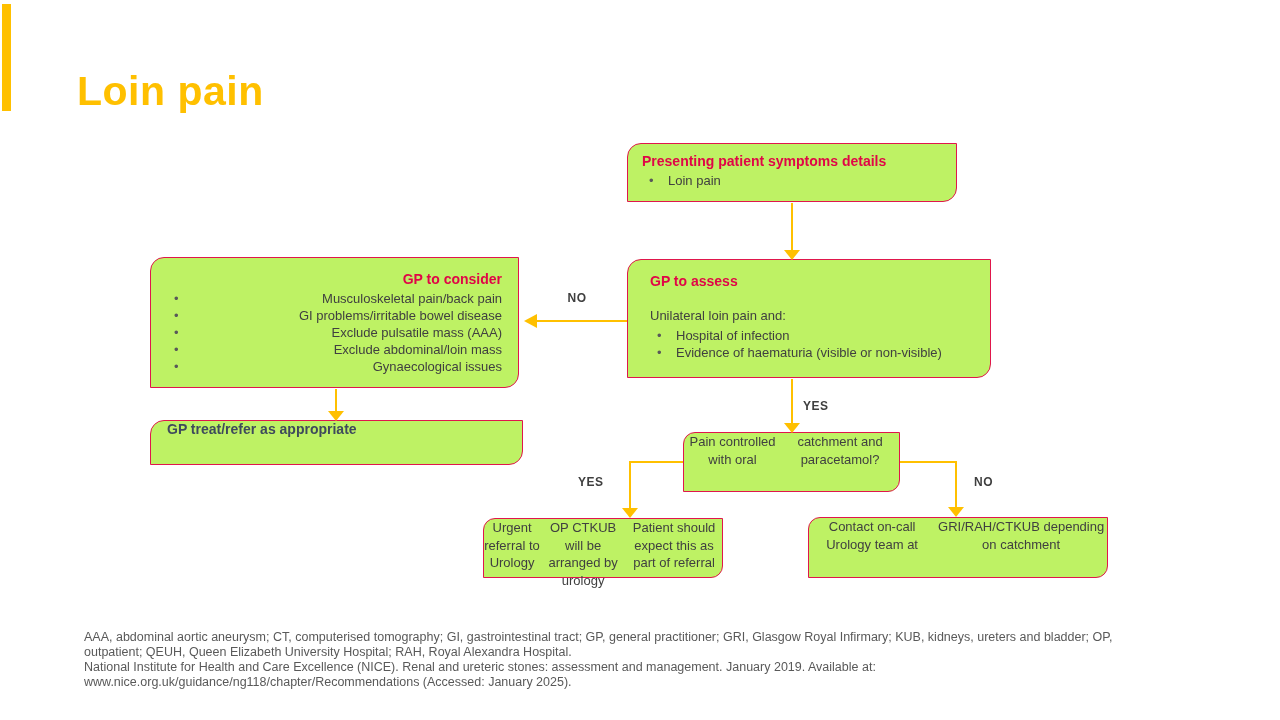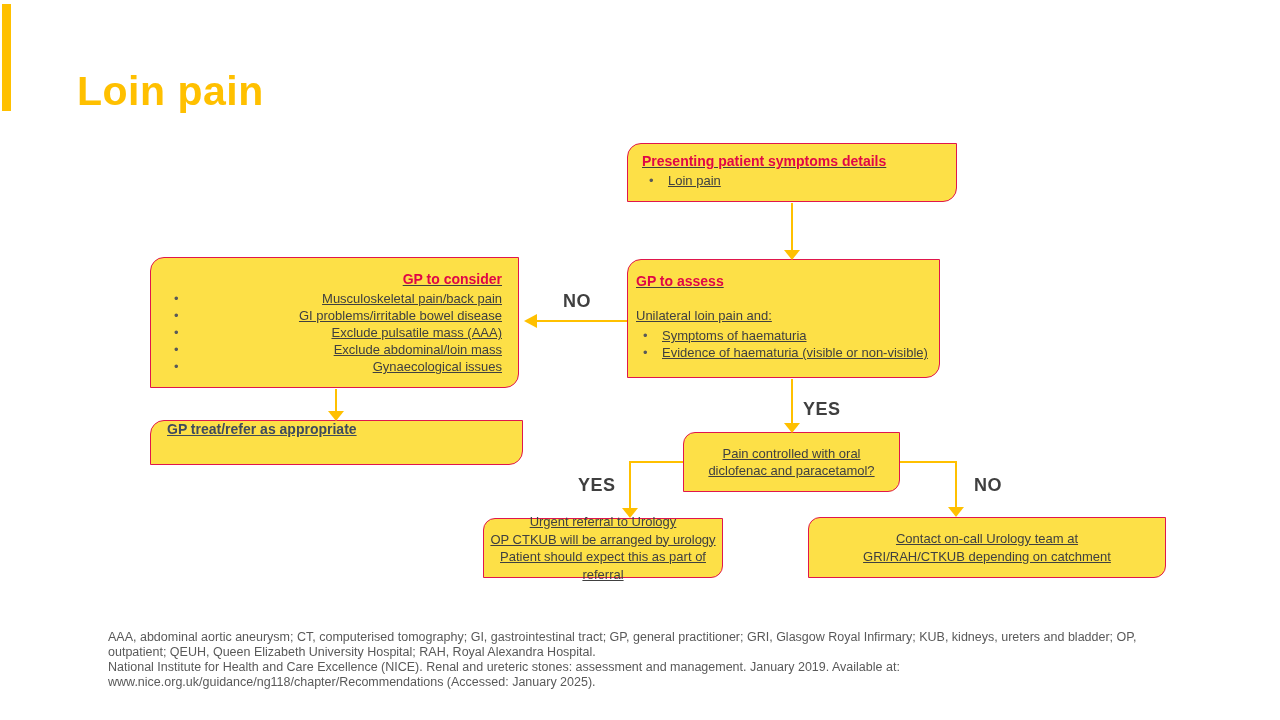--- a/index.html
+++ b/index.html
@@ -13,74 +13,73 @@
   .accent-bar{
     position:absolute;left:2px;top:4px;width:9px;height:107px;
     background:#FFC000;
   }
   .title{
     position:absolute;left:77px;top:68px;margin:0;
     font-size:41px;font-weight:bold;color:#FFC000;letter-spacing:0.5px;
   }
   .fbox{
     position:absolute;
-    background:#fde047;
+    background:#bef264;
     border:1.5px solid #E0164C;
     border-radius:14px 0 14px 0;
     box-sizing:border-box;
     color:#404040;
     font-size:13px;
-    text-decoration:underline;
   }
   .fbox .heading{
     margin:0;
     font-size:14px;font-weight:bold;color:#E00647;
   }
   .fbox .intro{margin:18px 0 0;line-height:17px;color:#404040;}
   .fbox ul{margin:3px 0 0;padding:0;list-style:none;}
   .fbox li{
     position:relative;padding-left:26px;line-height:17px;color:#404040;
   }
   .fbox li::before{
     content:"\2022";
     position:absolute;left:7px;top:0;color:#595959;
   }
   .box-presenting{left:627px;top:143px;width:330px;height:59px;padding:9px 14px;}
-  .box-assess{left:627px;top:259px;width:313px;height:119px;padding:13px 8px;}
+  .box-assess{left:627px;top:259px;width:364px;height:119px;padding:13px 22px;}
   .box-consider{left:150px;top:257px;width:369px;height:131px;padding:13px 16px;text-align:right;}
   .box-treat{
     left:150px;top:420px;width:373px;height:45px;
     display:flex;align-items:flex-start;padding:0 16px;
     font-size:14px;font-weight:bold;color:#3E4A5C;
   }
   .center-box{
-    display:flex;flex-direction:column;justify-content:center;
+    display:flex;justify-content:center;
     text-align:center;line-height:17.5px;
   }
   .box-pain{left:683px;top:432px;width:217px;height:60px;border-radius:12px 0 12px 0;}
   .box-urgent{left:483px;top:518px;width:240px;height:60px;border-radius:12px 0 12px 0;}
-  .box-contact{left:808px;top:517px;width:358px;height:61px;border-radius:12px 0 12px 0;}
+  .box-contact{left:808px;top:517px;width:300px;height:61px;border-radius:12px 0 12px 0;}
   .conn{position:absolute;background:#FFC000;}
   .ah-down{
     position:absolute;width:0;height:0;
     border-left:8px solid transparent;border-right:8px solid transparent;
     border-top:10px solid #FFC000;
   }
   .ah-left{
     position:absolute;width:0;height:0;
     border-top:7px solid transparent;border-bottom:7px solid transparent;
     border-right:13px solid #FFC000;
   }
   .branch-label{
     position:absolute;
-    font-size:18px;font-weight:bold;color:#3F3F3F;letter-spacing:0.5px;
+    font-size:12px;font-weight:bold;color:#3F3F3F;letter-spacing:0.5px;
   }
   .footer{
     position:absolute;left:84px;top:630px;width:1120px;
-    font-size:12.5px;line-height:15px;color:#595959;margin-left:24px;
+    font-size:12.5px;line-height:15px;color:#595959;
   }
 </style>
 </head>
 <body>
 
 <div class="slide">
 
   <div class="accent-bar"></div>
   <h1 class="title">Loin pain</h1>
 
@@ -88,21 +87,21 @@
     <div class="heading">Presenting patient symptoms details</div>
     <ul>
       <li>Loin pain</li>
     </ul>
   </div>
 
   <div class="fbox box-assess">
     <div class="heading">GP to assess</div>
     <div class="intro">Unilateral loin pain and:</div>
     <ul>
-      <li>Symptoms of haematuria</li>
+      <li>Hospital of infection</li>
       <li>Evidence of haematuria (visible or non-visible)</li>
     </ul>
   </div>
 
   <div class="fbox box-consider">
     <div class="heading">GP to consider</div>
     <ul>
       <li>Musculoskeletal pain/back pain</li>
       <li>GI problems/irritable bowel disease</li>
       <li>Exclude pulsatile mass (AAA)</li>
@@ -110,21 +109,21 @@
       <li>Gynaecological issues</li>
     </ul>
   </div>
 
   <div class="fbox box-treat">
     <span>GP treat/refer as appropriate</span>
   </div>
 
   <div class="fbox box-pain center-box">
     <div>Pain controlled with oral</div>
-    <div>diclofenac and paracetamol?</div>
+    <div>catchment and paracetamol?</div>
   </div>
 
   <div class="fbox box-urgent center-box">
     <div>Urgent referral to Urology</div>
     <div>OP CTKUB will be arranged by urology</div>
     <div>Patient should expect this as part of referral</div>
   </div>
 
   <div class="fbox box-contact center-box">
     <div>Contact on-call Urology team at</div>

